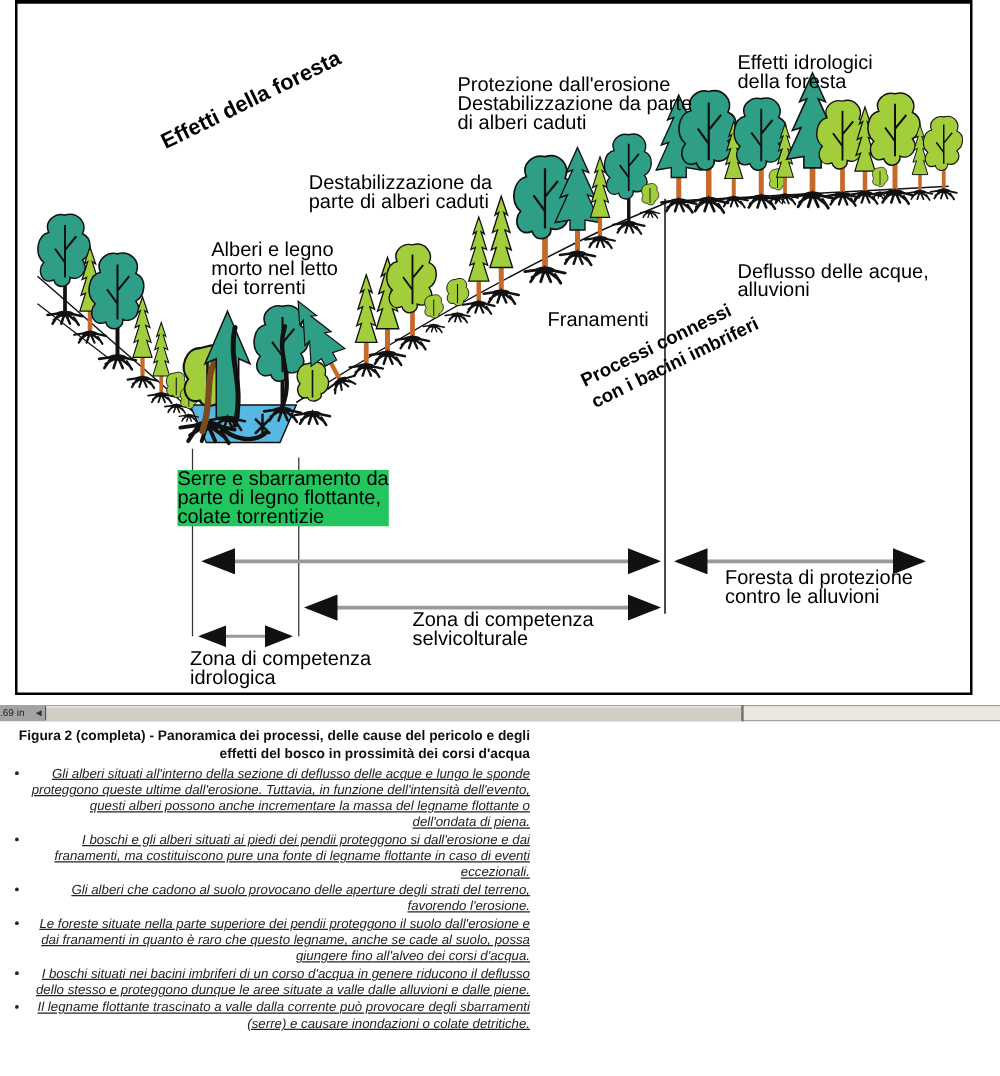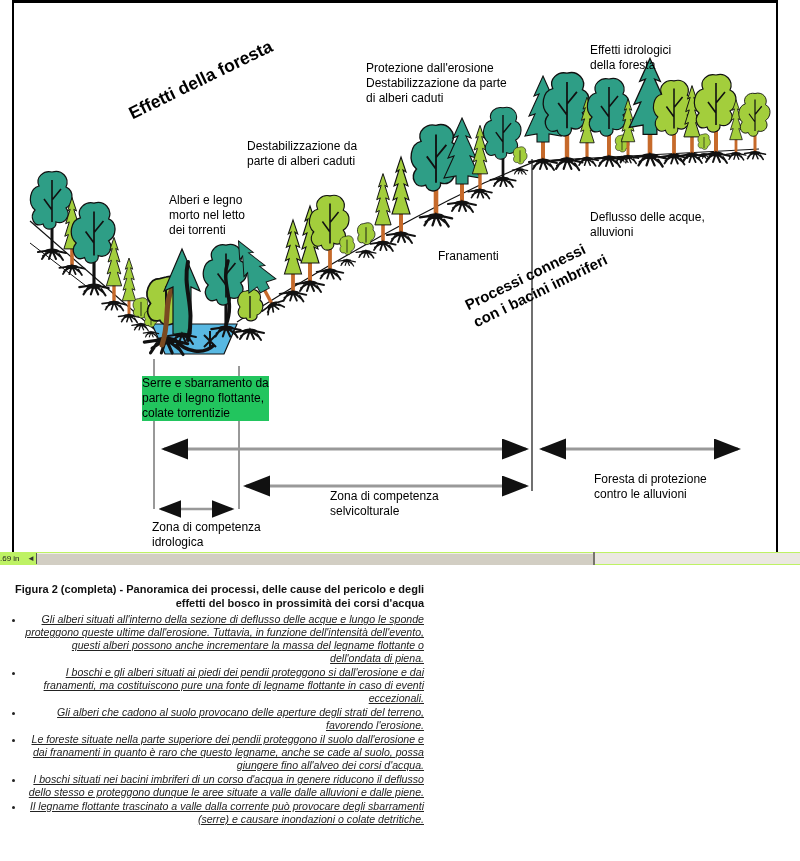--- a/index.html
+++ b/index.html
@@ -7,30 +7,30 @@
     width:800px;height:861px;position:relative;background:#fff;
     font-family:"Liberation Sans", sans-serif;color:#000;overflow:hidden;
   }
   
   .diagram-box{
     position:absolute;left:12px;top:0px;width:766px;height:556px;
     border:2px solid #000;border-top-width:3px;background:#fff;box-sizing:border-box;
   }
   .diagram-box svg{position:absolute;left:0;top:0;}
   .dlabel{
-    position:absolute;font-size:12px;line-height:15px;white-space:pre-line;
+    position:absolute;font-size:16px;line-height:15px;white-space:pre-line;
   }
   .dlabel.bg{background:#22c55e;}
   .rot{transform:rotate(-26deg);transform-origin:0 50%;}
   .big-title{font-size:17.5px;font-weight:bold;white-space:nowrap;}
   .mid-title{font-size:15px;font-weight:bold;line-height:19px;}
   .bold-caption-line{font-size:15.5px;font-weight:bold;line-height:19px;white-space:pre-line;}
   
   .hscroll{
-    position:absolute;left:0;top:552px;width:800px;height:13px;background:#bef264;
+    position:absolute;left:0;top:564px;width:800px;height:13px;background:#a3a3a3;
   }
   .ruler-text{
     position:absolute;left:0px;top:2px;font-size:8px;color:#222;letter-spacing:0px;
   }
   .scroll-left-btn{
     position:absolute;left:26px;top:1px;width:10px;height:11px;font-size:8px;
     color:#333;line-height:11px;text-align:center;border-right:1px solid #555;
   }
   .scroll-thumb{
     position:absolute;left:37px;top:1px;width:556px;height:11px;background:#d2cec3;
@@ -198,21 +198,21 @@
   <div class="dlabel" style="left:424px;top:246px;">Franamenti</div>
   <div class="dlabel mid-title rot" style="left:456px;top:292px;width:170px;">Processi connessi
 con i bacini imbriferi</div>
   <div class="dlabel bg" style="left:128px;top:373px;">Serre e sbarramento da
 parte di legno flottante,
 colate torrentizie</div>
   <div class="dlabel" style="left:316px;top:486px;">Zona di competenza
 selvicolturale</div>
   <div class="dlabel" style="left:138px;top:517px;">Zona di competenza
 idrologica</div>
-  <div class="dlabel" style="left:580px;top:452px;margin-top:17px;">Foresta di protezione
+  <div class="dlabel" style="left:566px;top:452px;">Foresta di protezione
 contro le alluvioni</div>
 </div>
 
 <div class="hscroll">
   <span class="ruler-text">.69 in</span>
   <span class="scroll-left-btn">◄</span>
   <div class="scroll-thumb"></div>
   <div class="scroll-divider"></div>
   <div class="scroll-track"></div>
 </div>

